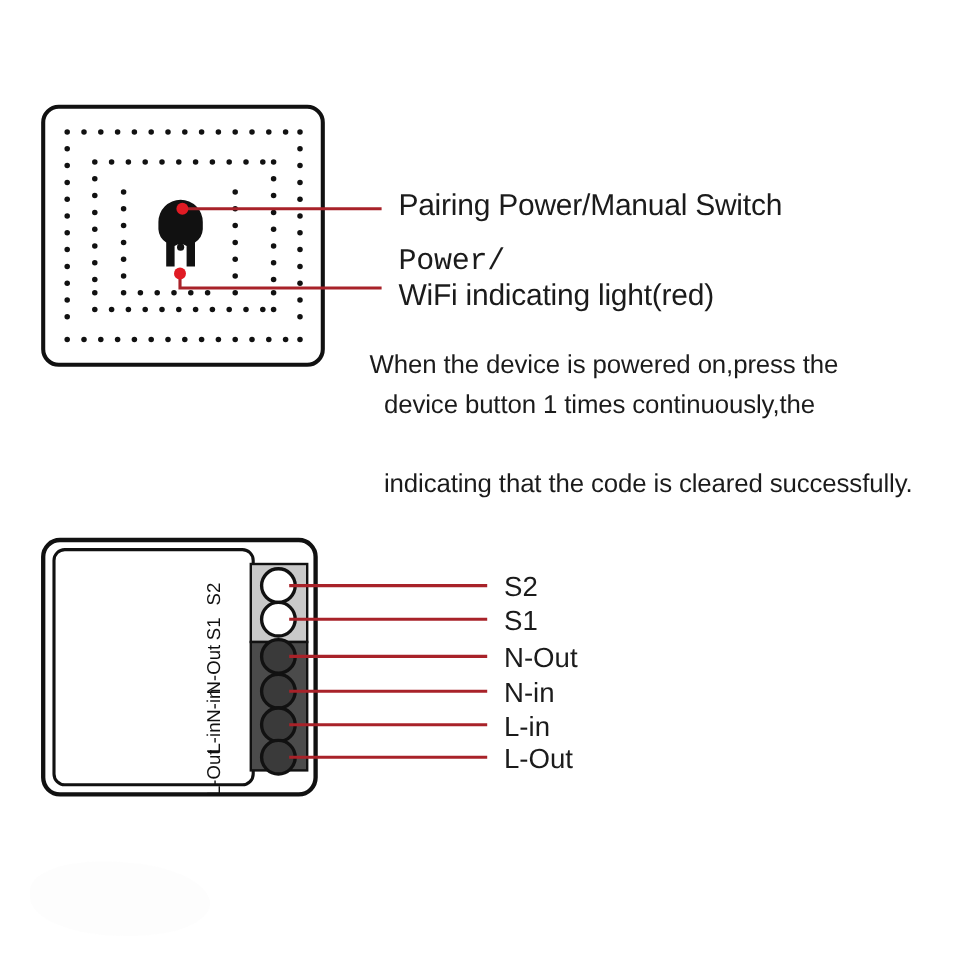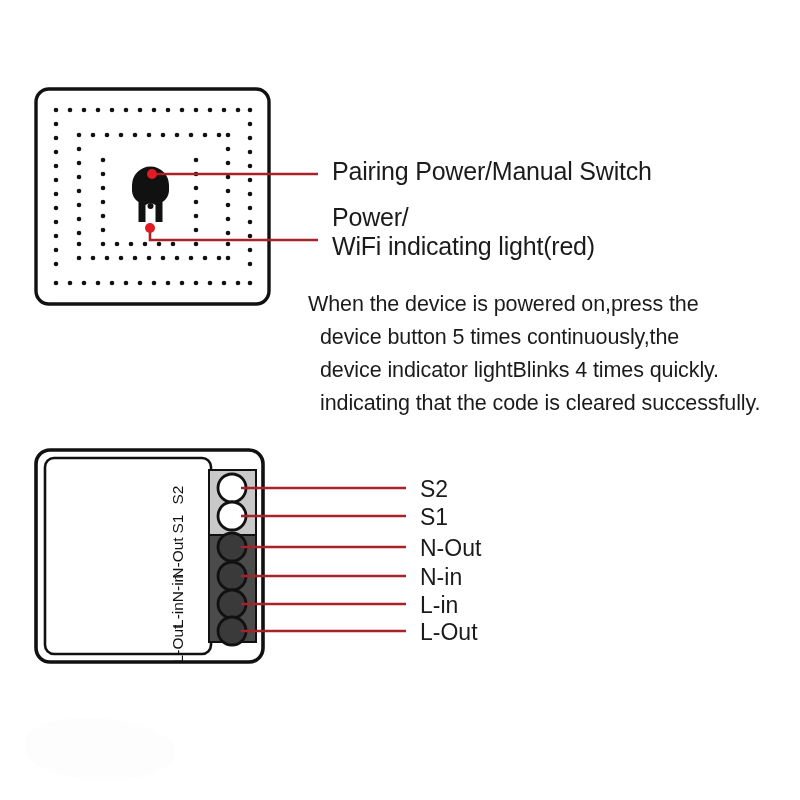--- a/index.html
+++ b/index.html
@@ -220,27 +220,26 @@
       <path d="M241 516 L406 516"></path>
       <path d="M241 547 L406 547"></path>
       <path d="M241 576 L406 576"></path>
       <path d="M241 604 L406 604"></path>
       <path d="M241 631 L406 631"></path>
     </g>
   </svg>
 
   <div class="txt label-main" style="left:332px;top:157px;">Pairing Power/Manual Switch</div>
 
-  <div class="txt label-main" style="left:332px;top:203px;">Power/</div>
+  <div class="txt label-main" style="left:332px;top:203px;font-family:Liberation Mono, monospace;">Power/</div>
 
   <div class="txt label-main" style="left:332px;top:232px;">WiFi indicating light(red)</div>
 
   <div class="txt para" style="left:308px;top:290px;">When the device is powered on,press the</div>
-  <div class="txt para" style="left:320px;top:323px;">device button 5 times continuously,the</div>
-  <div class="txt para" style="left:320px;top:356px;">device indicator lightBlinks 4 times quickly.</div>
+  <div class="txt para" style="left:320px;top:323px;">device button 1 times continuously,the</div>
   <div class="txt para" style="left:320px;top:389px;">indicating that the code is cleared successfully.</div>
 
   <div class="txt term-label" style="left:420px;top:476px;">S2</div>
   <div class="txt term-label" style="left:420px;top:504px;">S1</div>
   <div class="txt term-label" style="left:420px;top:535px;">N-Out</div>
   <div class="txt term-label" style="left:420px;top:564px;">N-in</div>
   <div class="txt term-label" style="left:420px;top:592px;">L-in</div>
   <div class="txt term-label" style="left:420px;top:619px;">L-Out</div>
 
   <div class="watermark"></div>

